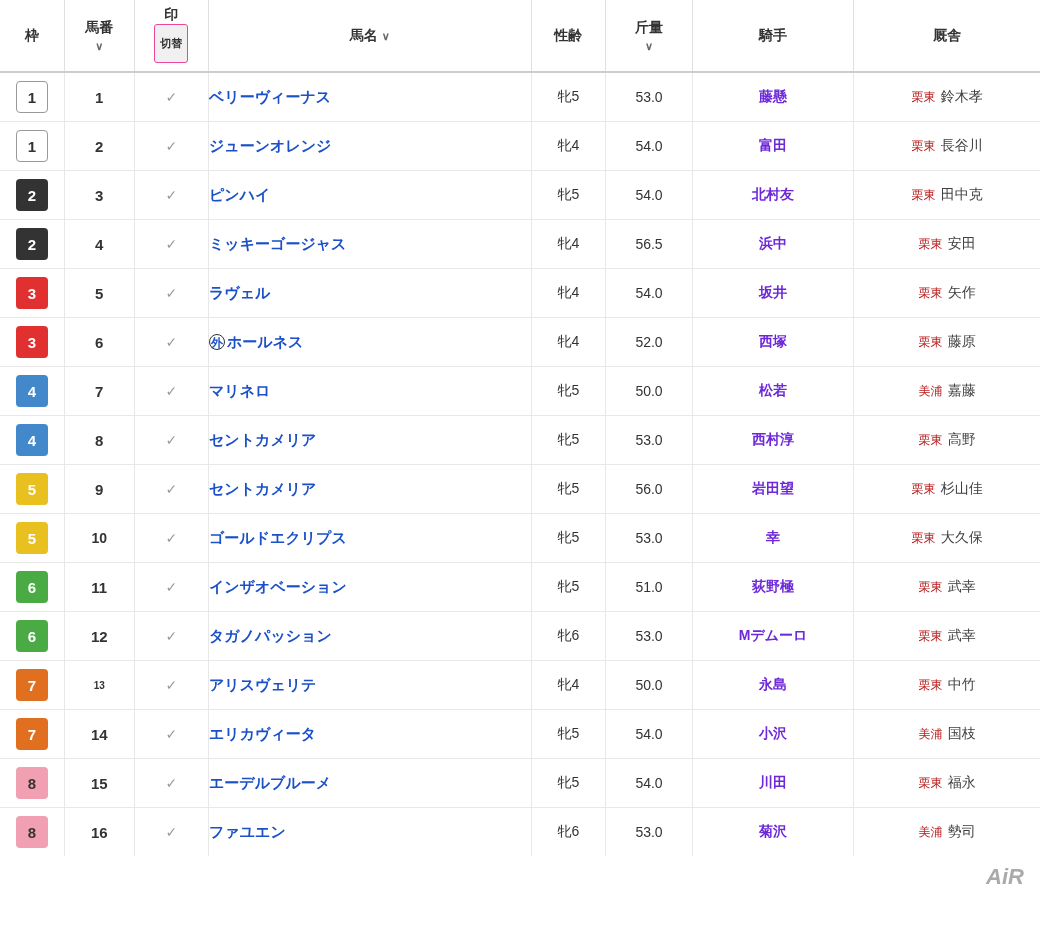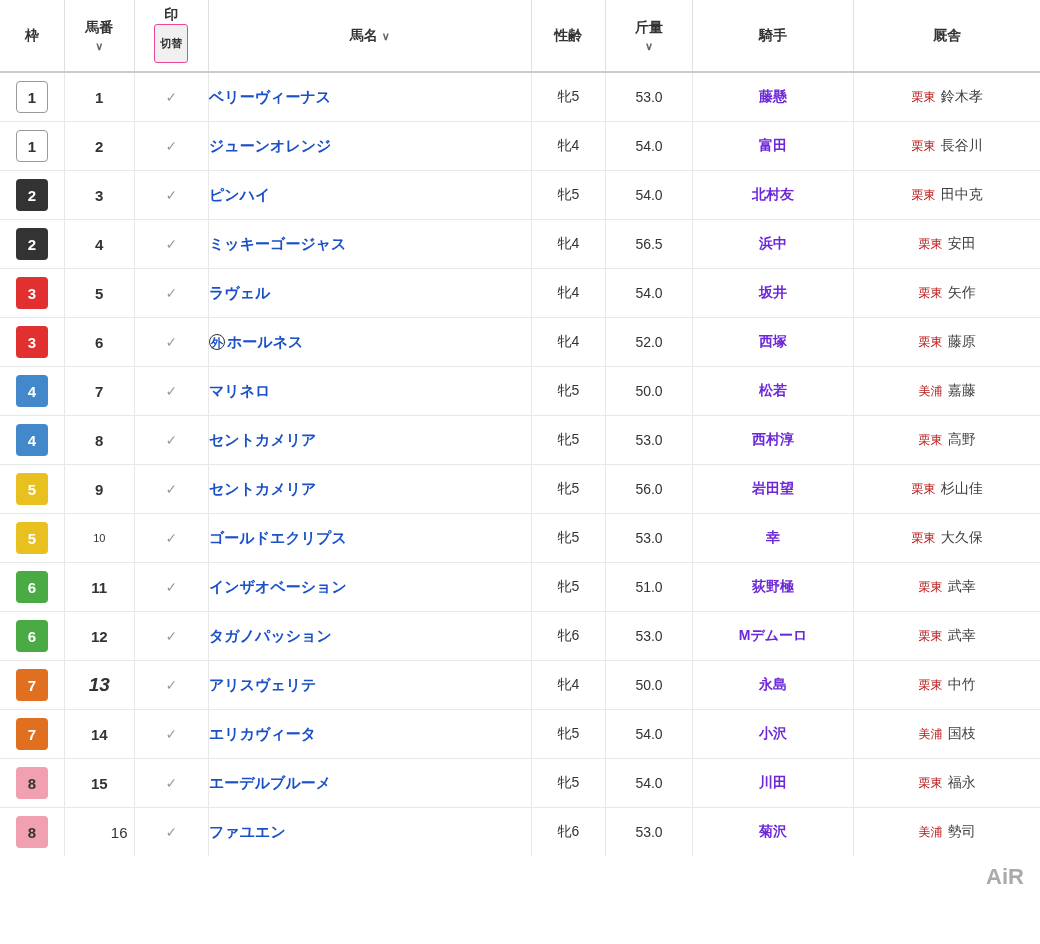--- a/index.html
+++ b/index.html
@@ -114,20 +114,21 @@
       height: 16px;
       line-height: 16px;
       text-align: center;
       margin-right: 2px;
       font-weight: bold;
     }
     .footer-air {
       text-align: right;
       padding: 8px 16px;
       font-size: 22px;
+      font-style: italic;
       color: #aaa;
       font-weight: bold;
     }
   </style>
 </head>
 <body>
 
 <table>
   <colgroup>
     <col class="col-waku">
@@ -257,21 +258,21 @@
         <td style="font-weight: bold; font-size: 15px;">9</td>
         <td><span class="checkmark">✓</span></td>
         <td class="horse-name"><span>セントカメリア</span></td>
         <td>牝5</td>
         <td>56.0</td>
         <td><span class="jockey-name">岩田望</span></td>
         <td><span class="stable-region">栗東 </span><span class="stable-name">杉山佳</span></td>
       </tr>
       <tr>
         <td><span class="waku-cell waku-5">5</span></td>
-        <td style="font-weight: normal; font-size: 11px;">10</td>
+        <td style="font-weight: bold; font-size: 14px;">10</td>
         <td><span class="checkmark">✓</span></td>
         <td class="horse-name"><span>ゴールドエクリプス</span></td>
         <td>牝5</td>
         <td>53.0</td>
         <td><span class="jockey-name">幸</span></td>
         <td><span class="stable-region">栗東 </span><span class="stable-name">大久保</span></td>
       </tr>
       <tr>
         <td><span class="waku-cell waku-6">6</span></td>
         <td style="font-weight: bold; font-size: 15px;">11</td>
@@ -287,21 +288,21 @@
         <td style="font-weight: bold; font-size: 15px;">12</td>
         <td><span class="checkmark">✓</span></td>
         <td class="horse-name"><span>タガノパッション</span></td>
         <td>牝6</td>
         <td>53.0</td>
         <td><span class="jockey-name">Mデムーロ</span></td>
         <td><span class="stable-region">栗東 </span><span class="stable-name">武幸</span></td>
       </tr>
       <tr>
         <td><span class="waku-cell waku-7">7</span></td>
-        <td style="font-weight: bold; font-size: 19px; font-style: italic;">13</td>
+        <td style="font-weight: bold; font-size: 10px;">13</td>
         <td><span class="checkmark">✓</span></td>
         <td class="horse-name"><span>アリスヴェリテ</span></td>
         <td>牝4</td>
         <td>50.0</td>
         <td><span class="jockey-name">永島</span></td>
         <td><span class="stable-region">栗東 </span><span class="stable-name">中竹</span></td>
       </tr>
       <tr>
         <td><span class="waku-cell waku-7">7</span></td>
         <td style="font-weight: bold; font-size: 15px; margin-left: 35px;">14</td>
@@ -317,21 +318,21 @@
         <td style="font-weight: bold; font-size: 15px; margin-left: 7px;">15</td>
         <td><span class="checkmark">✓</span></td>
         <td class="horse-name"><span>エーデルブルーメ</span></td>
         <td>牝5</td>
         <td>54.0</td>
         <td><span class="jockey-name">川田</span></td>
         <td><span class="stable-region">栗東 </span><span class="stable-name">福永</span></td>
       </tr>
       <tr>
         <td><span class="waku-cell waku-8">8</span></td>
-        <td style="font-weight: normal; font-size: 15px; text-align: right;">16</td>
+        <td style="font-weight: bold; font-size: 15px;">16</td>
         <td><span class="checkmark">✓</span></td>
         <td class="horse-name"><span>ファユエン</span></td>
         <td>牝6</td>
         <td>53.0</td>
         <td><span class="jockey-name">菊沢</span></td>
         <td><span class="stable-region">美浦 </span><span class="stable-name">勢司</span></td>
       </tr>
     </tbody>
 </table>
 

